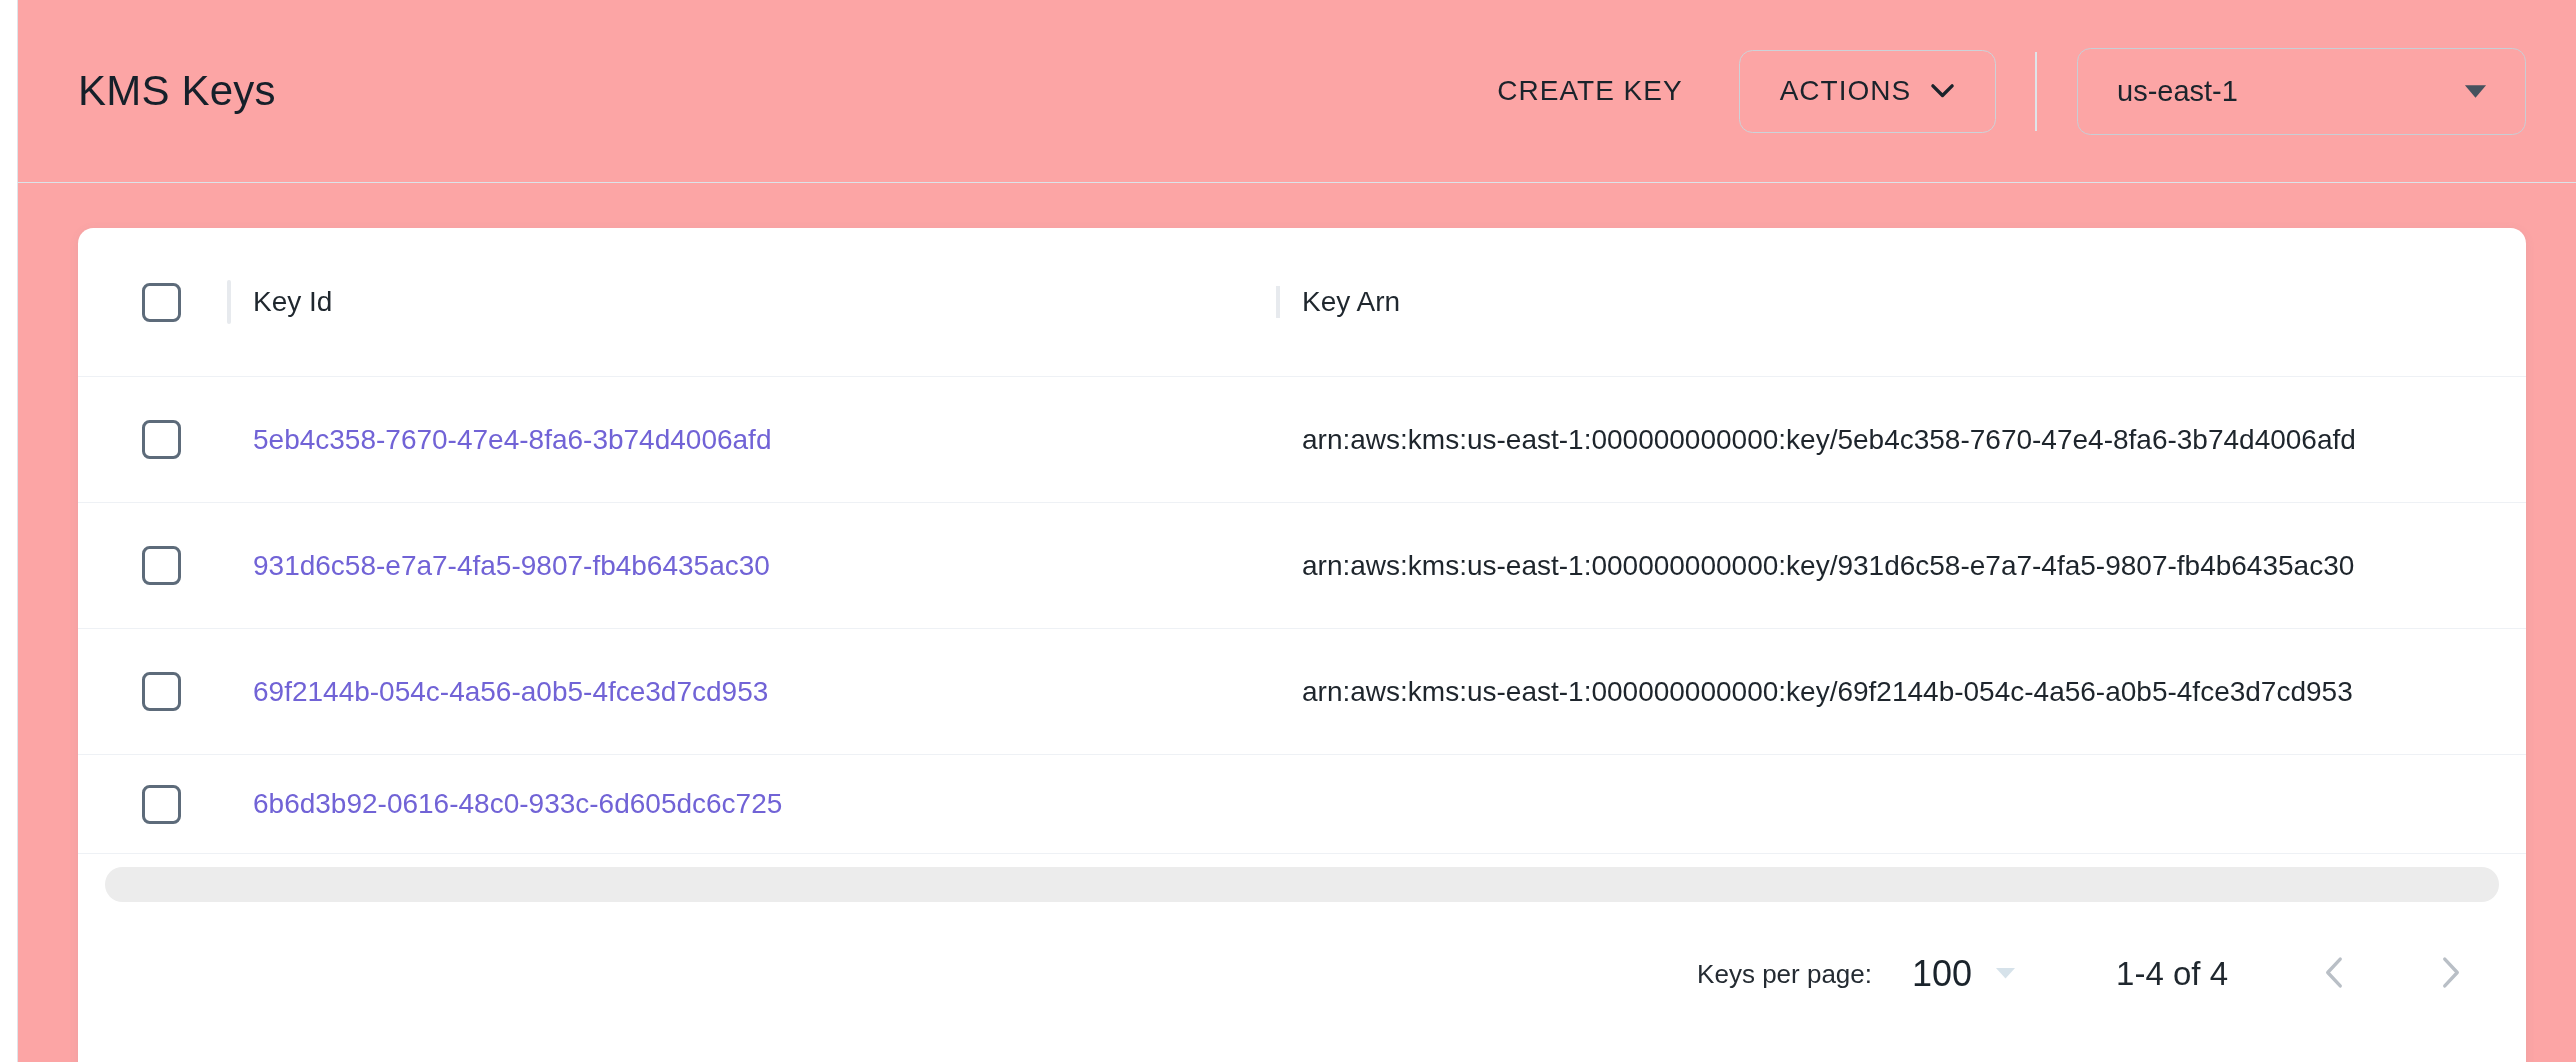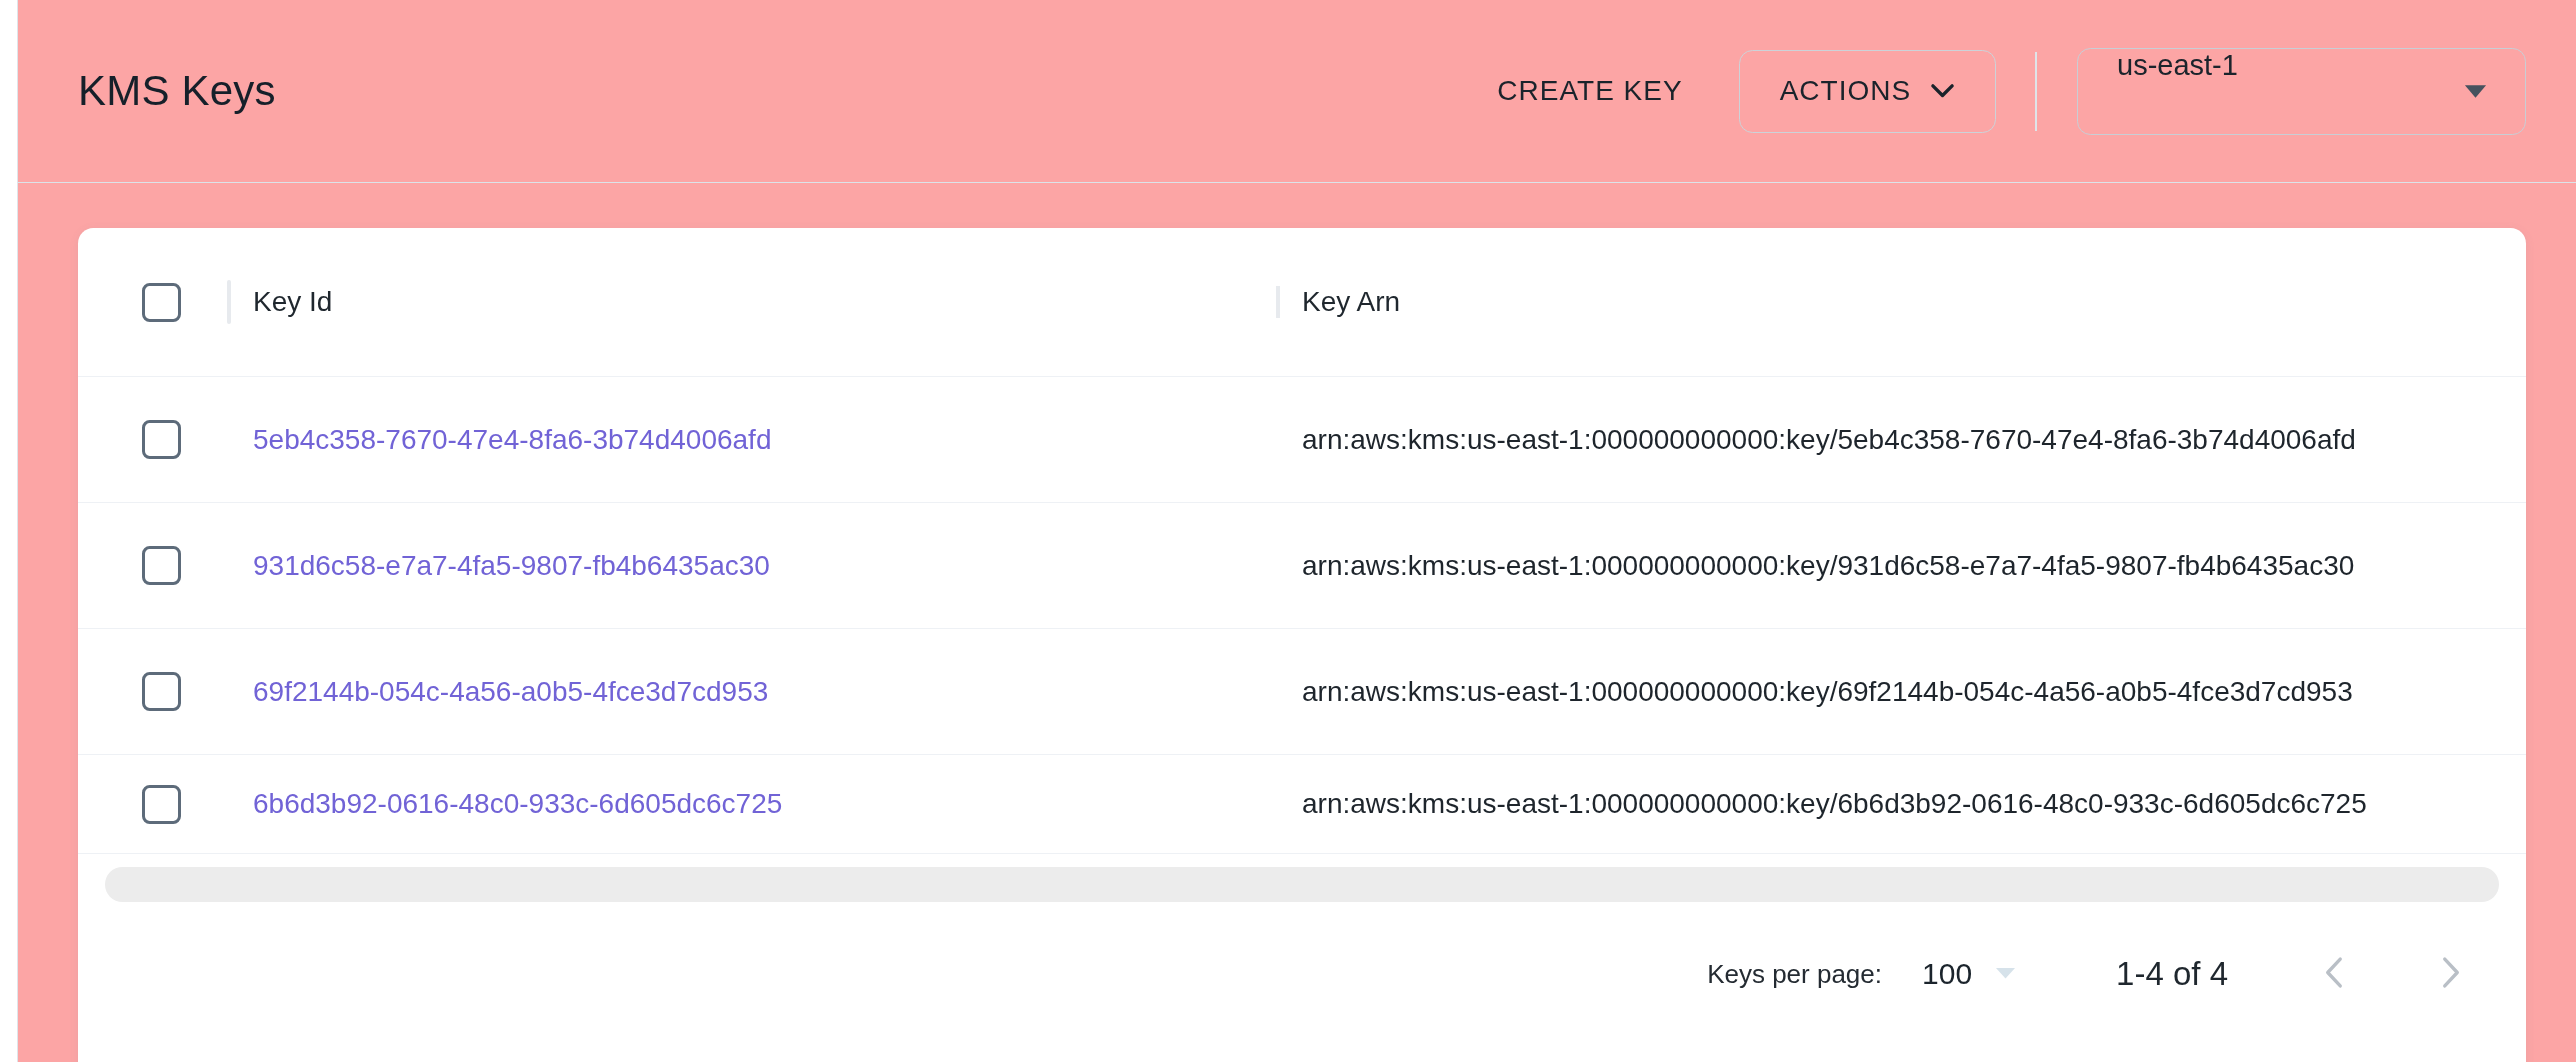--- a/index.html
+++ b/index.html
@@ -17,21 +17,21 @@
 
   .actions-btn { display:flex; align-items:center; gap:19px; cursor:pointer;
                  height:83px; padding:16px 40px; background:transparent;
                  border:1.9px solid #ccd3d9; border-radius:13.5px;
                  font-family:inherit; font-size:28px; font-weight:500; letter-spacing:1px; color:#1a232b;
                  margin-right:39px; }
   .actions-btn svg { display:block; }
 
   .header-vdivider { width:1.9px; height:79px; background:#dfe4e9; margin-right:40px; }
 
-  .region-select { position:relative; display:flex; cursor:pointer;
+  .region-select { position:relative; display:flex; align-items:center; cursor:pointer;
                    width:449px; height:87px; border:1.9px solid #c8ced5; border-radius:13.5px;
                    background:transparent; padding:0 39px; }
   .region-select .region-value { font-size:29px; color:#1b242c; }
   .region-select svg { position:absolute; right:37px; top:50%; transform:translateY(-50%); }
 
   
   .content { padding:45px 50px 0 60px; }
   .card { background:#ffffff; border-radius:15.4px; height:948px;
           box-shadow:0 2.9px 9.6px rgba(100,116,139,.10); overflow:hidden; }
 
@@ -57,21 +57,21 @@
 
   
   .hscroll-track { padding:12.5px 27px 0 27px; }
   .hscroll-thumb { height:35px; border-radius:17.4px; background:#ececec; }
 
   
   .pagination { height:145px; display:flex; align-items:center; justify-content:flex-end;
                 padding-right:62px; }
   .rpp-label { font-size:26px; color:#242b32; }
   .rpp-select { display:flex; align-items:center; gap:23px; margin-left:40px; cursor:pointer; }
-  .rpp-value { font-size:30px; color:#1b242c; }
+  .rpp-value { font-size:36px; color:#1b242c; }
   .range-label { font-size:33px; color:#1f272e; margin-left:100px; }
   .page-nav-btn { background:none; border:none; cursor:pointer; padding:0; margin-left:93px;
                   display:flex; align-items:center; }
 </style>
 </head>
 <body>
 
 <div class="app">
 
   <div class="page-header">
@@ -151,23 +151,20 @@
           </div>
       </div>
 
       <div class="trow body last">
         <div class="cell-a">
             <span class="checkbox"></span>
           </div>
         <div class="cell-b">
             <a class="key-link">6b6d3b92-0616-48c0-933c-6d605dc6c725</a>
           </div>
-        <div class="cell-c">
-            <span class="arn-text">arn:aws:kms:us-east-1:000000000000:key/6b6d3b92-0616-48c0-933c-6d605dc6c725</span>
-          </div>
       </div>
 
       <div class="hscroll-track">
         <div class="hscroll-thumb"></div>
       </div>
 
       <div class="pagination">
         <span class="rpp-label">Keys per page:</span>
 
         <span class="rpp-select">

